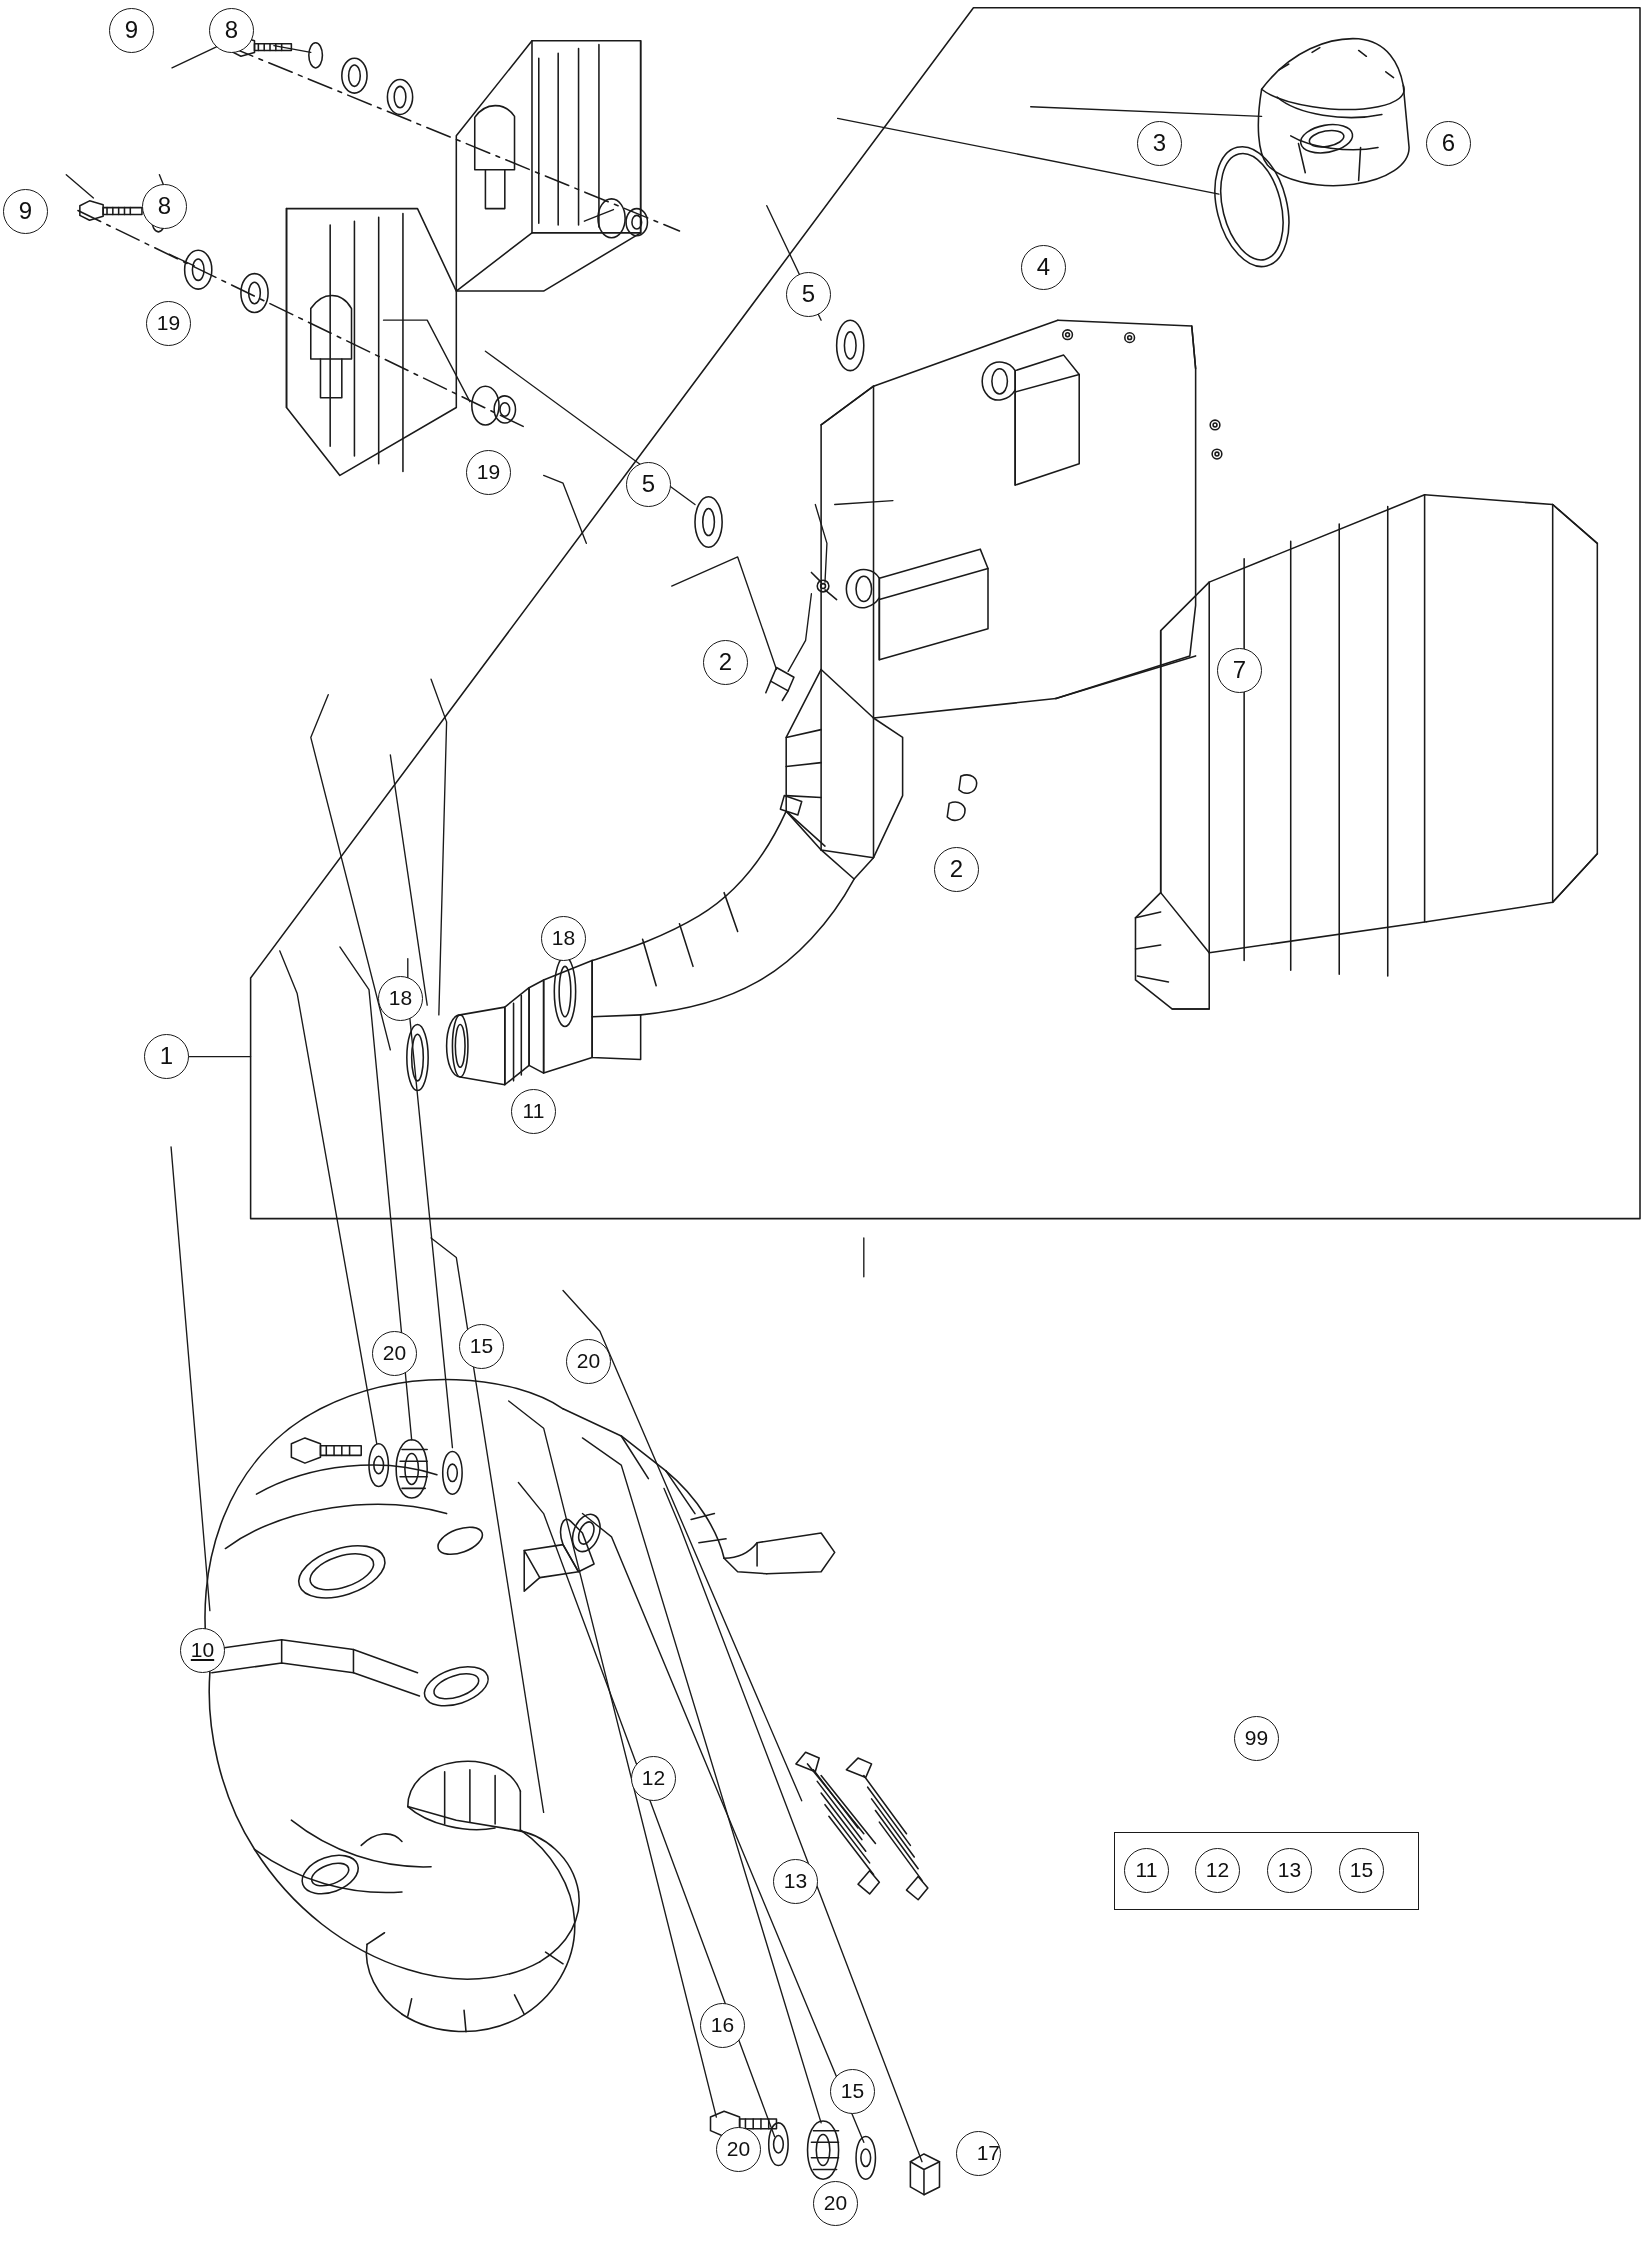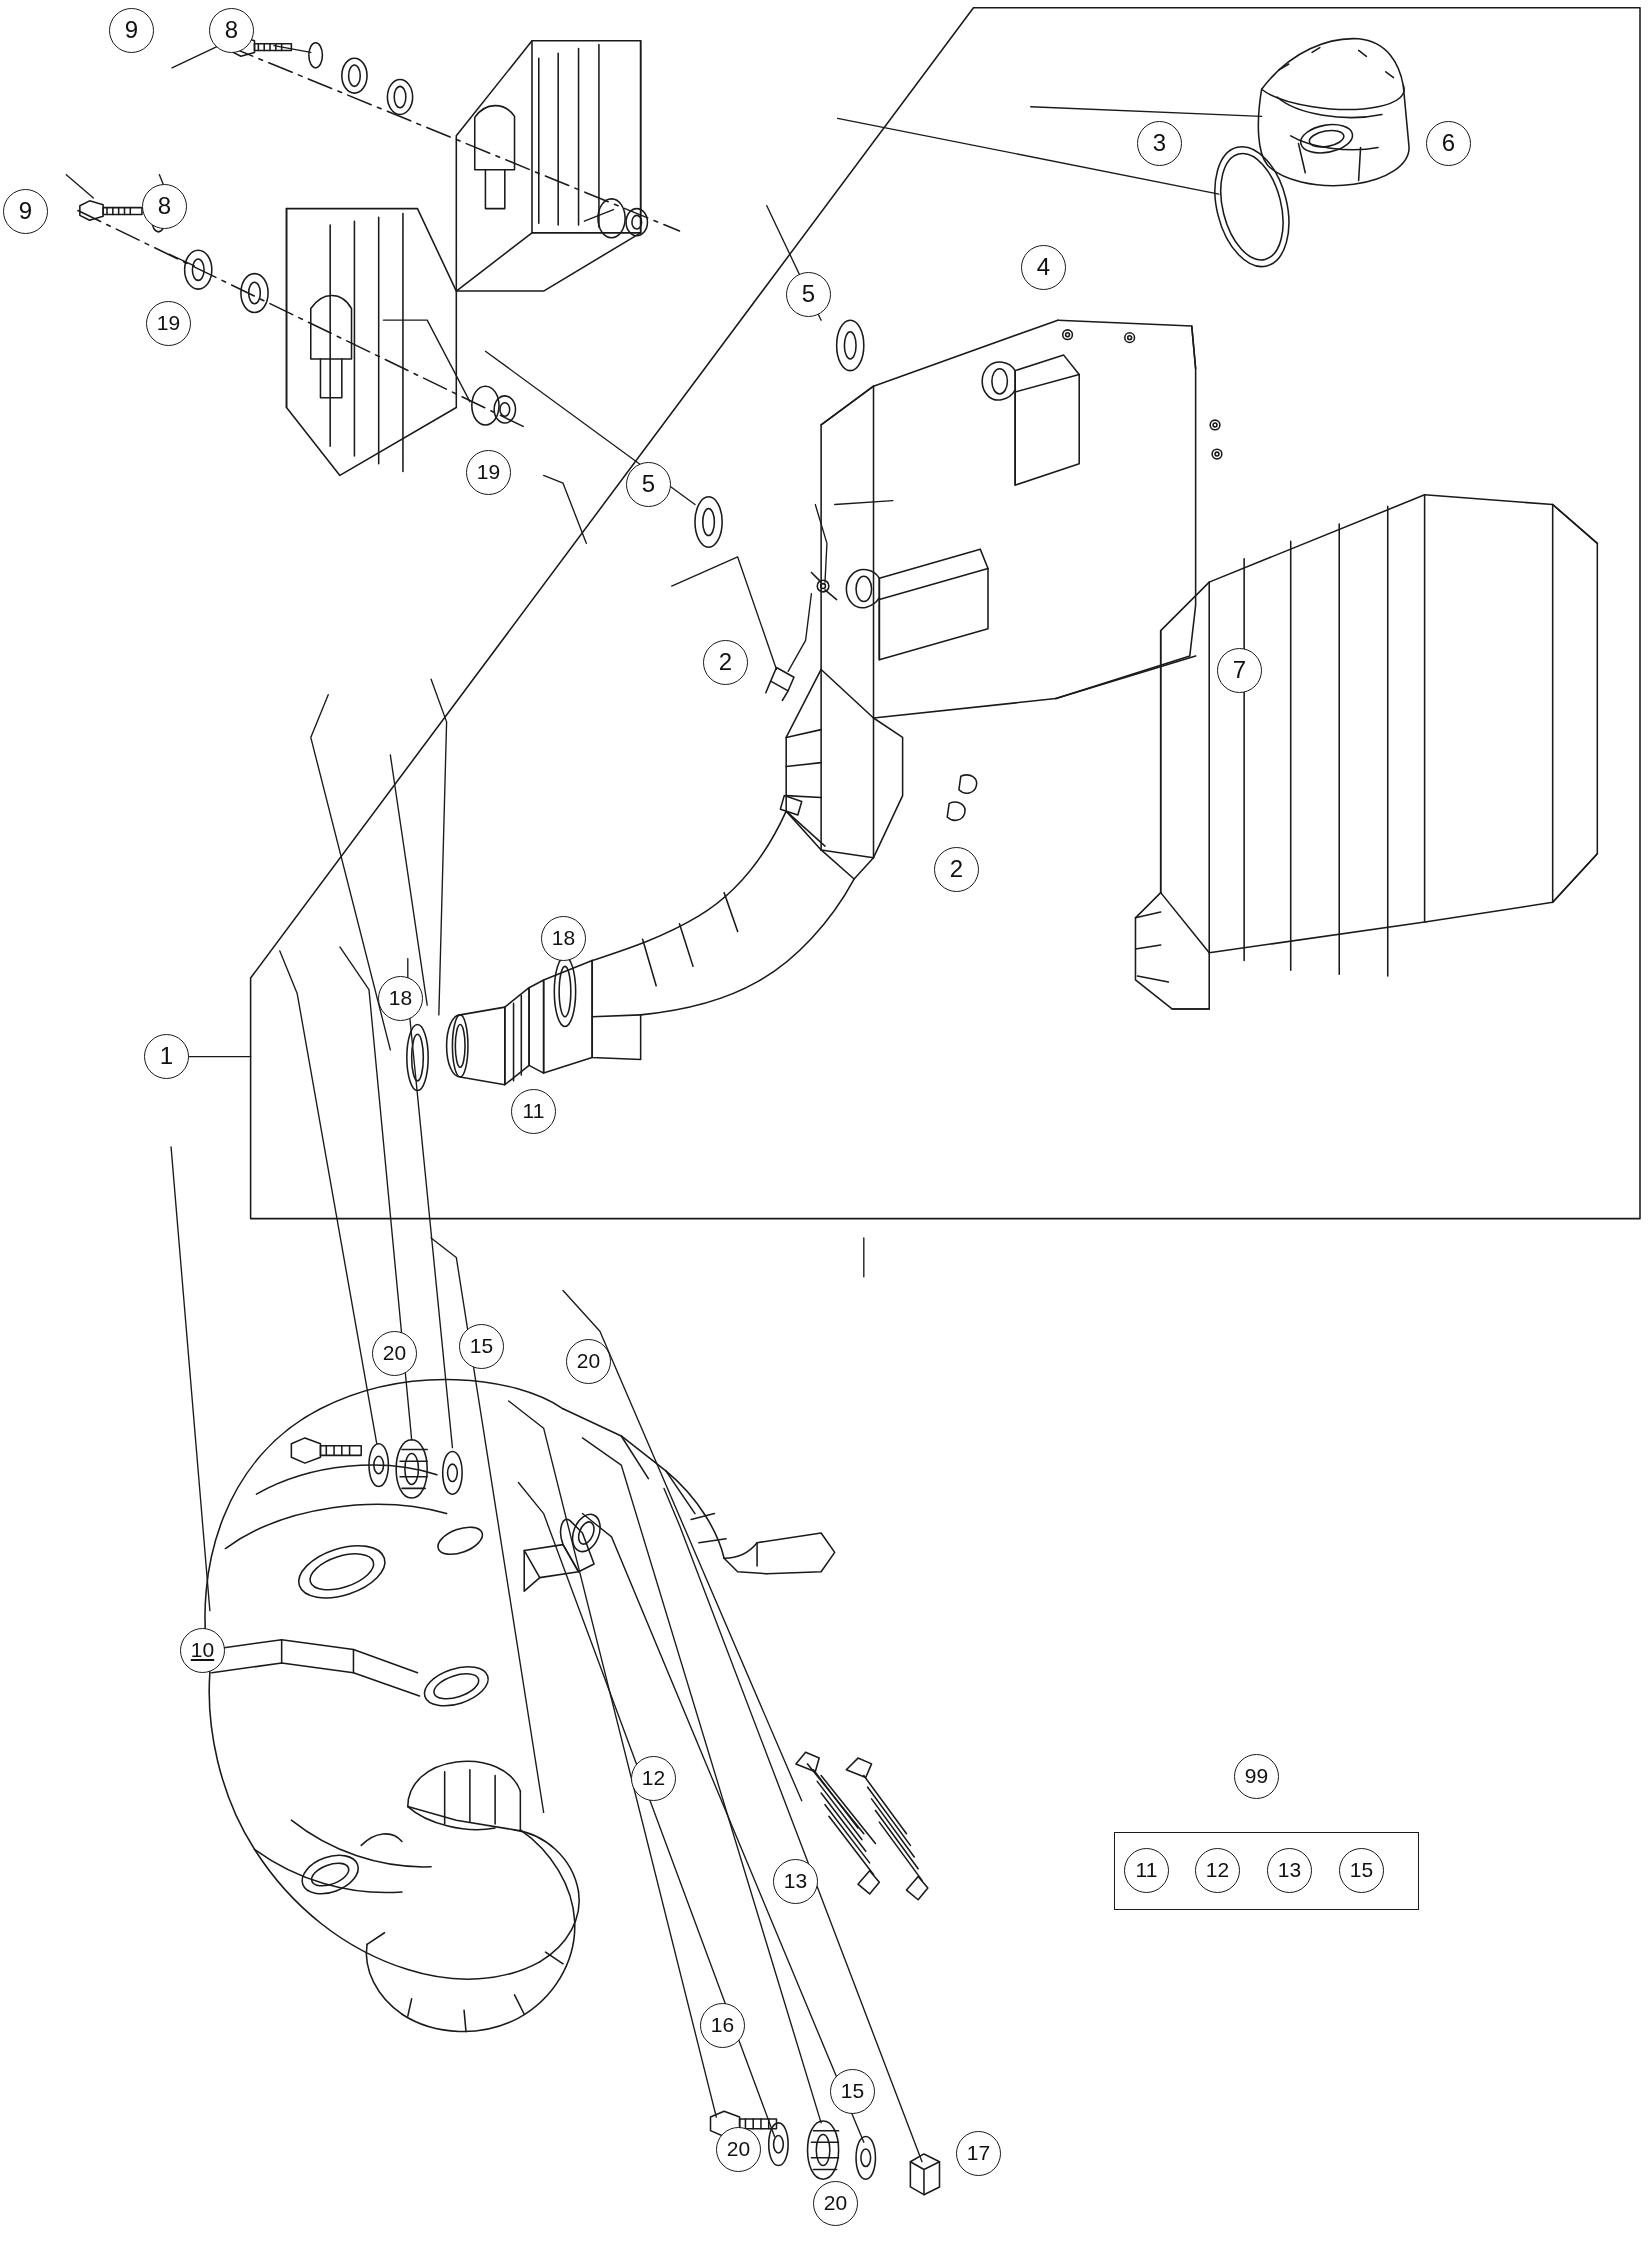--- a/index.html
+++ b/index.html
@@ -374,28 +374,28 @@
   <div class="callout" style="left:1217px; top:648px;">7</div>
   <div class="callout" style="left:934px; top:847px;">2</div>
   <div class="callout small-num" style="left:541px; top:916px;">18</div>
   <div class="callout small-num" style="left:378px; top:976px;">18</div>
   <div class="callout" style="left:144px; top:1034px;">1</div>
   <div class="callout small-num" style="left:511px; top:1089px;">11</div>
   <div class="callout small-num" style="left:372px; top:1331px;">20</div>
   <div class="callout small-num" style="left:459px; top:1324px;">15</div>
   <div class="callout small-num" style="left:566px; top:1339px;">20</div>
   <div class="callout small-num" style="left:180px; top:1628px;text-decoration:underline;">10</div>
-  <div class="callout small-num" style="left:1234px; top:1754px;">99</div>
+  <div class="callout small-num" style="left:1234px; top:1716px;">99</div>
   <div class="callout small-num" style="left:631px; top:1756px;">12</div>
   <div class="callout small-num" style="left:773px; top:1859px;">13</div>
   <div class="callout small-num" style="left:700px; top:2003px;">16</div>
   <div class="callout small-num" style="left:830px; top:2069px;">15</div>
   <div class="callout small-num" style="left:716px; top:2127px;">20</div>
   <div class="callout small-num" style="left:813px; top:2181px;">20</div>
-  <div class="callout small-num" style="left:956px; top:2131px;">17</div>
+  <div class="callout small-num" style="left:956px; top:2131px;text-align:right;">17</div>
 
   <div class="legend-box" style="left:1114px; top:1832px; width:305px; height:78px;"></div>
   <div class="callout small-num legend-callouts" style="left:1124px; top:1848px;">11</div>
   <div class="callout small-num legend-callouts" style="left:1195px; top:1848px;">12</div>
   <div class="callout small-num legend-callouts" style="left:1267px; top:1848px;">13</div>
   <div class="callout small-num legend-callouts" style="left:1339px; top:1848px;">15</div>
 
 </div>
 
 

